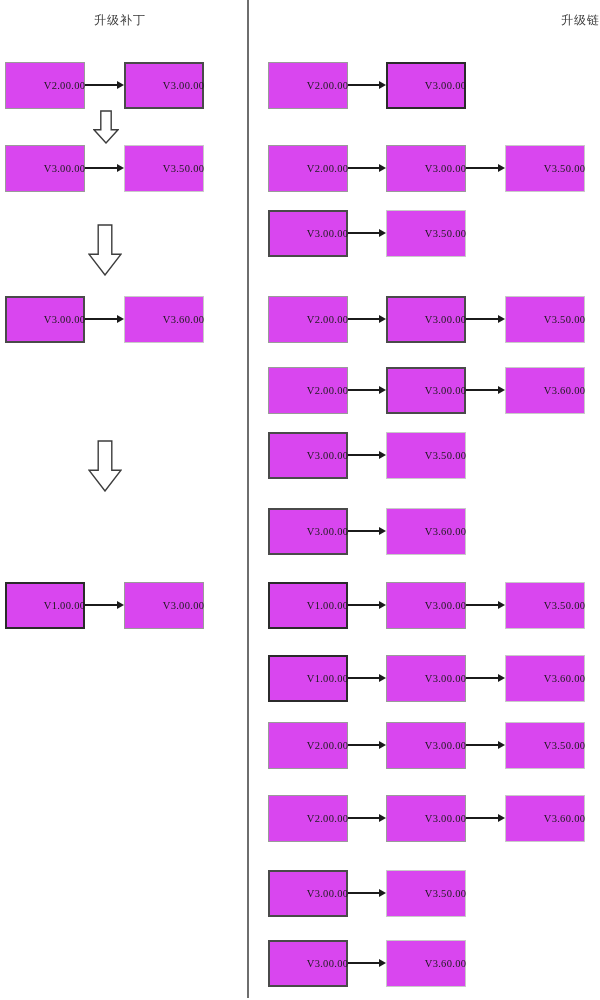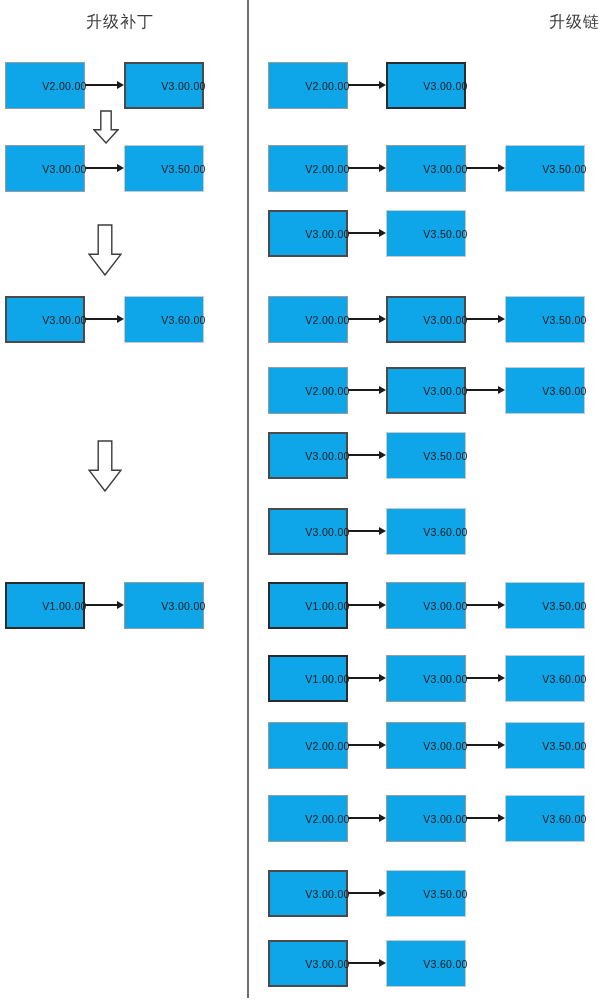--- a/index.html
+++ b/index.html
@@ -8,44 +8,44 @@
     background:#ffffff;
     font-family:"Liberation Sans","DejaVu Sans",sans-serif;
     position:relative;
     overflow:hidden;
   }
   #canvas{position:absolute;left:0;top:0;width:600px;height:1000px;}
 
   .col-title{
     position:absolute;
     font-family:Liberation Serif, serif;
-    font-size:16px;
+    font-size:12px;
     color:#3a3a3a;
     letter-spacing:1px;
     white-space:nowrap;
   }
   #title-left{left:0;top:12px;width:240px;text-align:center;}
   #title-right{left:250px;top:12px;width:350px;text-align:right;}
 
   .divider{
     position:absolute;
     left:247px;top:0px;
     width:2px;height:998px;
     background:#6e6e6e;
   }
 
   
   .vbox{
     position:absolute;
     box-sizing:border-box;
-    background:#0ea5e9;
+    background:#d946ef;
     display:flex;
     align-items:center;
     justify-content:center;
-    font-family:Liberation Sans, sans-serif;
+    font-family:Liberation Serif, serif;
     font-size:10.5px;
     color:#1b1b1b;
     letter-spacing:0.3px;
     white-space:nowrap;
     padding-left:39px;
   }
   .vbox.w-light{border:1px solid #c9c9c9;}
   .vbox.w-mid{border:1.5px solid #9a9a9a;}
   .vbox.w-dark{border:2px solid #4a4a4a;}
   .vbox.w-darker{border:2px solid #2b2b2b;}

